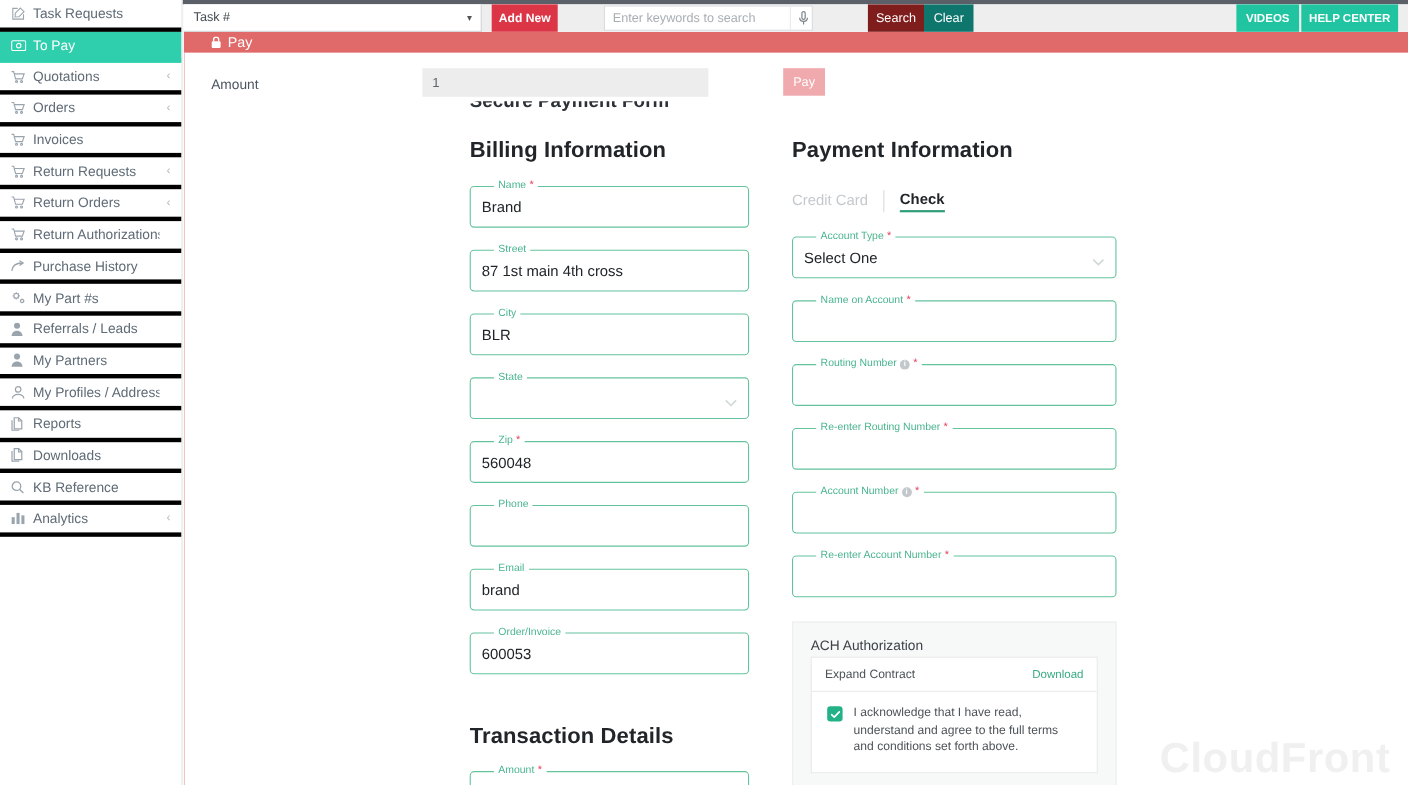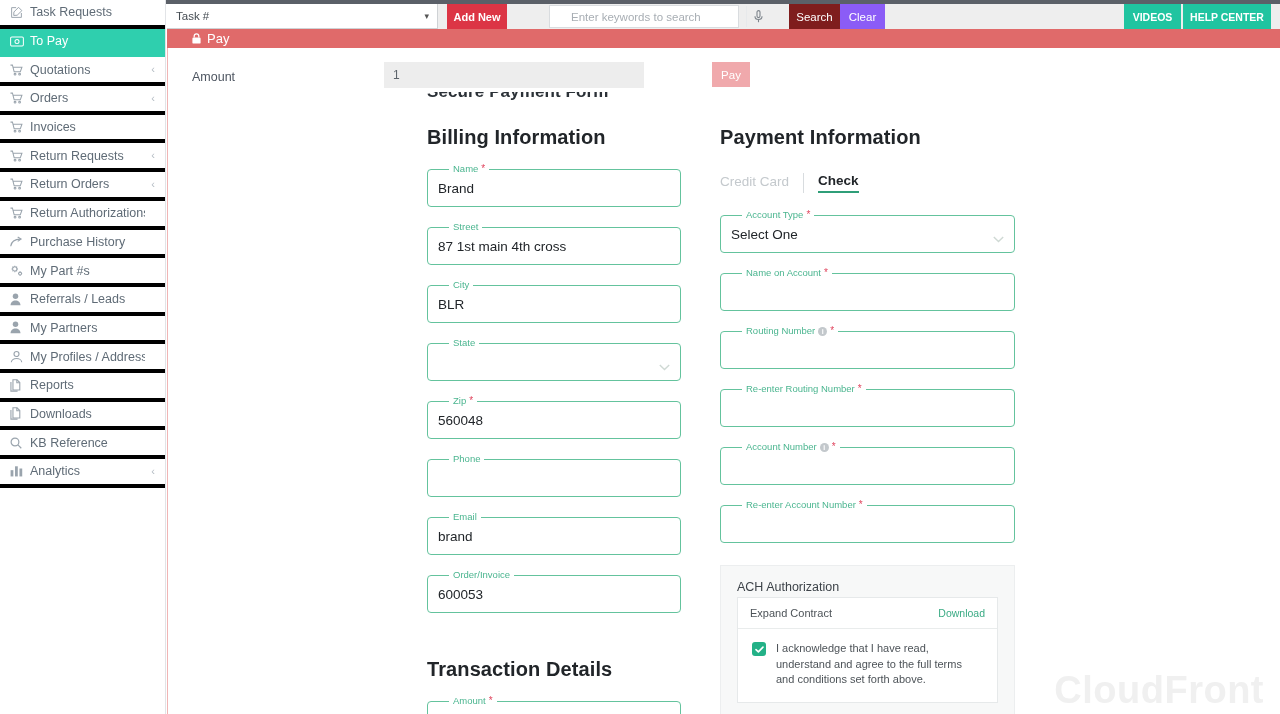--- a/index.html
+++ b/index.html
@@ -79,41 +79,41 @@
   }
   .tb-search-wrap {
     margin-left: 42px;
     width: 190px; height: 23px;
     background: #ffffff; border: 1px solid #d9dcdf;
     display: flex; align-items: center;
     align-self: center;
   }
   .tb-search-input {
     flex: 1 1 auto; border: none; outline: none; height: 21px;
-    font-size: 11.5px; color: #333; padding: 0 21px;
+    font-size: 11.5px; color: #333; padding: 0 7px;
     background: transparent;
     font-family: "Liberation Sans", sans-serif;
   }
   .tb-search-input::placeholder { color: #a8aeb4; }
   .tb-mic {
     flex: 0 0 24px; height: 21px;
     display: flex; align-items: center; justify-content: center;
     border-left: 1px solid #e7e9eb;
     color: #7d848b; cursor: pointer;
   }
   .tb-btn-search {
     margin-left: 50px;
     width: 51px; height: 25px;
     background: #7f1d1d; color: #fff;
     font-size: 11.5px;
     display: flex; align-items: center; justify-content: center; cursor: pointer;
   }
   .tb-btn-clear {
     width: 45px; height: 25px;
-    background: #8b5cf6; color: #ffffff;
+    background: #0f766e; color: #ffffff;
     font-size: 11.5px;
     display: flex; align-items: center; justify-content: center; cursor: pointer;
   }
   .tb-right { margin-left: auto; display: flex; align-items: stretch; }
   .tb-videos {
     width: 57px; height: 25px; background: #20c4a0; color: #fff;
     font-size: 10.5px; font-weight: bold;
     display: flex; align-items: center; justify-content: center; cursor: pointer;
   }
   .tb-help {

